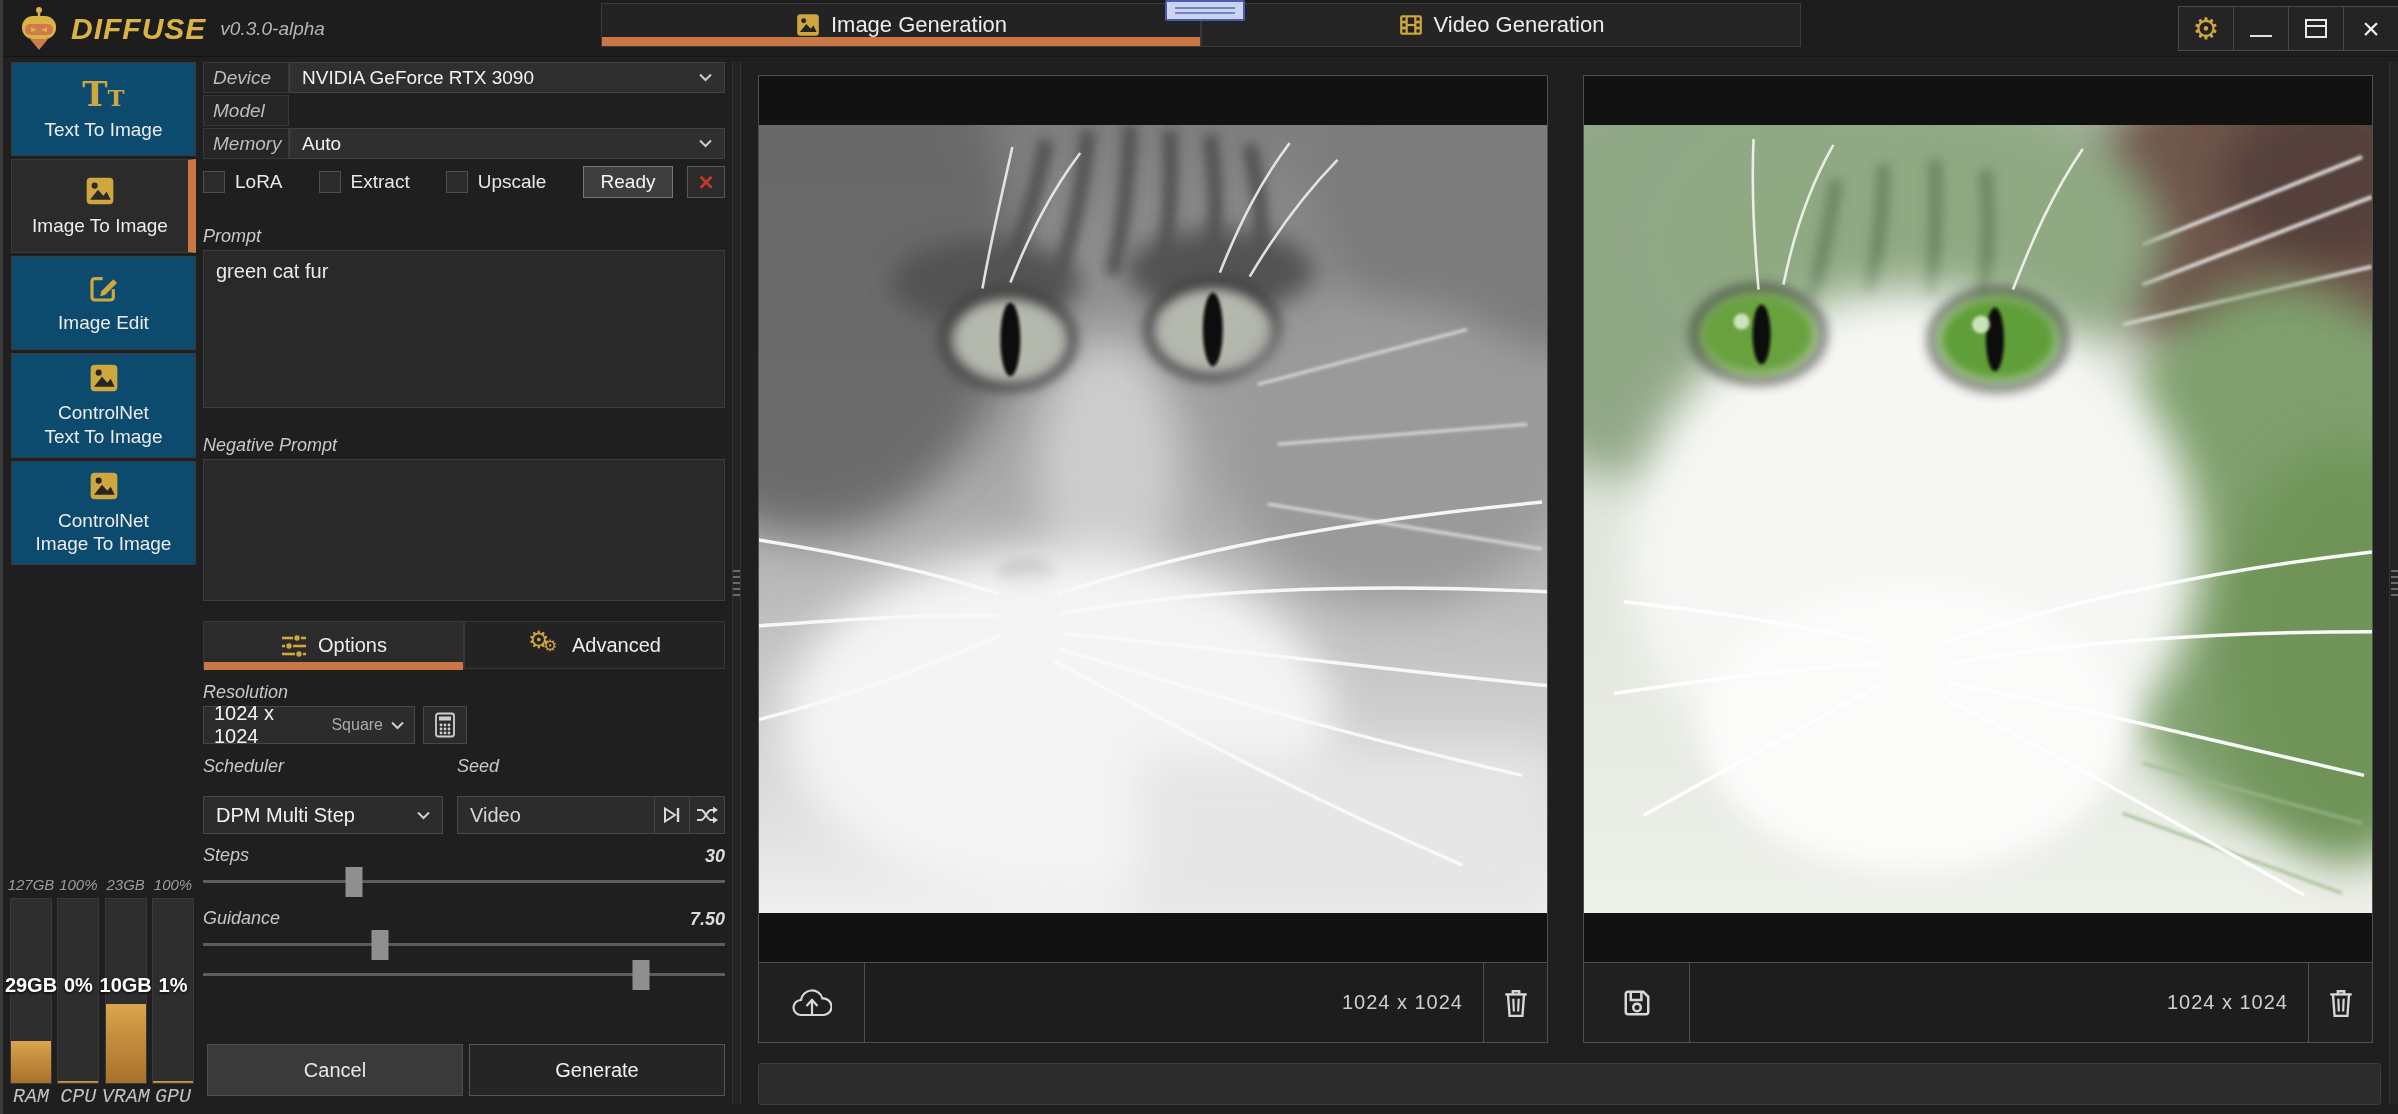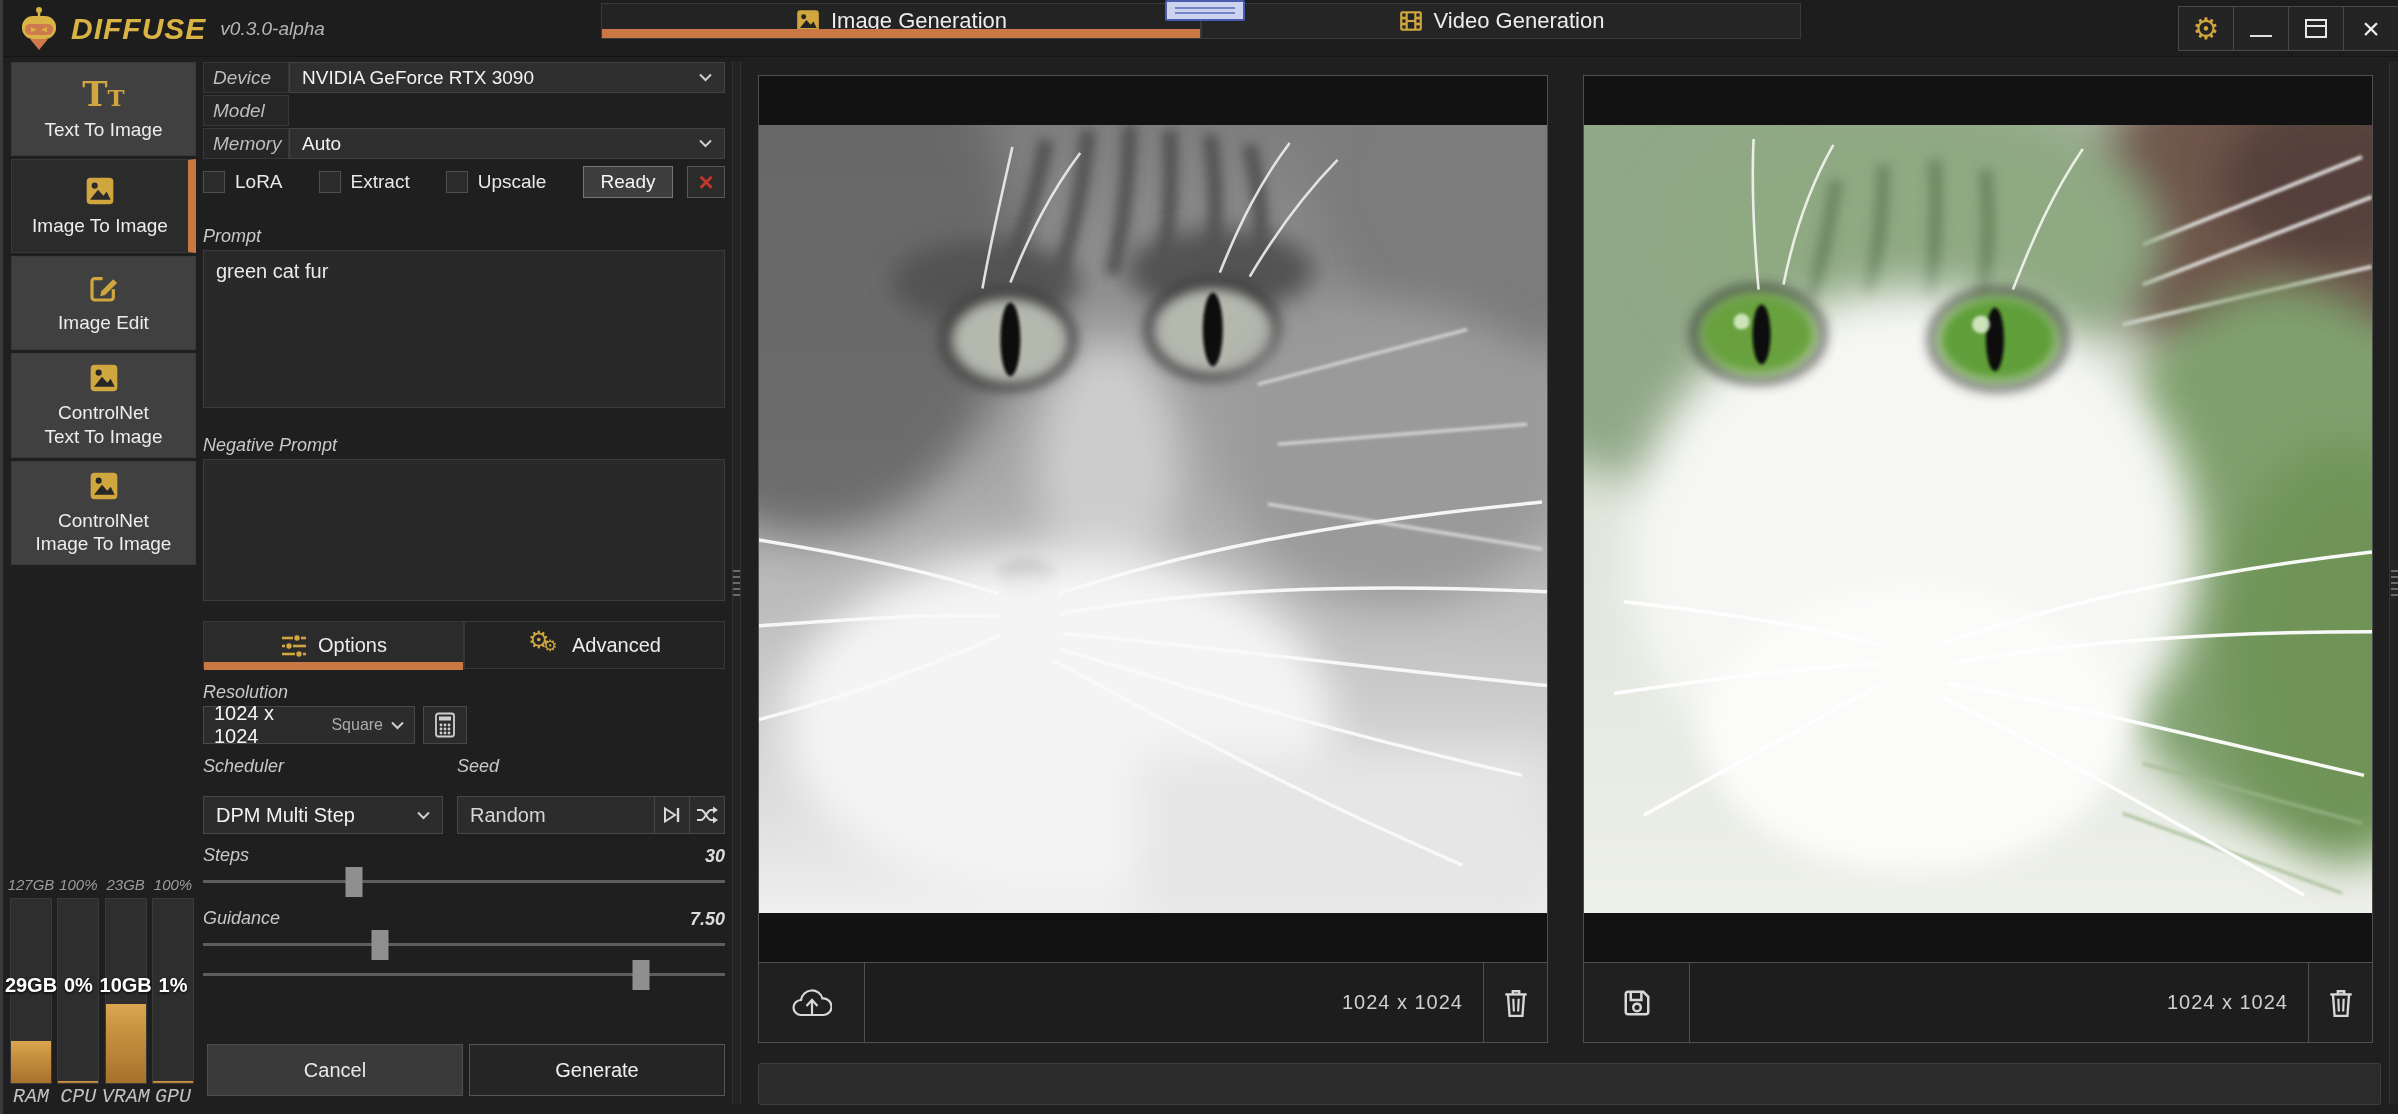--- a/index.html
+++ b/index.html
@@ -8,37 +8,37 @@
     width:2398px; height:1114px; position:relative; overflow:hidden;
     font-family:"Liberation Sans", sans-serif; color:#e8e8e8;
     background:#1f1f1f; border-left:3px solid #3a3a3a;
   }
 
   
   .titlebar { position:absolute; left:0; top:0; width:2398px; height:57px; background:#1d1d1d; border-bottom:1px solid #151515; }
   .logo-wrap { position:absolute; left:14px; top:6px; display:flex; align-items:center; gap:10px; }
   .logo-text { font-size:30px; font-weight:bold; font-style:italic; color:#d9b445; letter-spacing:1px; }
   .logo-version { font-size:19px; font-style:italic; color:#b5b5b5; margin-left:4px; }
-  .main-tabs { position:absolute; left:598px; top:3px; width:1200px; height:36px; display:flex;border-radius:17px; }
+  .main-tabs { position:absolute; left:598px; top:3px; width:1200px; height:44px; display:flex;border-radius:17px; }
   .main-tab { width:600px; height:100%; background:#252525; border:1px solid #3a3a3a; display:flex; align-items:center; justify-content:center; gap:10px; font-size:22px; color:#ececec; position:relative; }
   .main-tab.active { background:#232323; }
   .main-tab.active::after { content:""; position:absolute; left:0; right:0; bottom:0; height:9px; background:#c97845; }
   .drag-handle { position:absolute; left:1162px; top:0; width:80px; height:21px; background:#ccd3ee; border:2px solid #4a5cae; border-radius:2px; display:flex; flex-direction:column; justify-content:center; gap:3px; padding:0 8px; }
   .drag-handle i { display:block; height:2px; background:#7584c4; }
   .win-buttons { position:absolute; right:2px; top:6px; display:flex; }
   .win-btn { width:56px; height:45px; background:#242424; border:1px solid #4a4a4a; margin-left:-1px; display:flex; align-items:center; justify-content:center; color:#d8d8d8; }
   .gear-glyph { font-size:30px; color:#d0a63e; font-style:normal; line-height:1; }
   .min-bar { width:22px; height:2px; background:#e0e0e0; margin-top:14px; }
   .max-box { width:22px; height:19px; border:2px solid #e8e8e8; position:relative; }
   .max-box::after { content:""; position:absolute; left:0; right:0; top:4px; height:2px; background:#e8e8e8; }
   .close-x { font-size:30px; color:#f0f0f0; line-height:1; }
 
   
   .rail { position:absolute; left:8px; top:62px; width:185px; display:flex; flex-direction:column; gap:3px; }
-  .rail-item { background:#404040; border:1px solid #3a3a3a; min-height:94px; display:flex; flex-direction:column; align-items:center; justify-content:center; gap:7px; padding:8px 4px; }
+  .rail-item { background:#0c4a6e; border:1px solid #3a3a3a; min-height:94px; display:flex; flex-direction:column; align-items:center; justify-content:center; gap:7px; padding:8px 4px; }
   .rail-item.active { background:#2b2b2b; border-right:8px solid #c97845; }
   .rail-label { font-size:19px; color:#ececec; text-align:center; white-space:pre-line; line-height:1.25; }
   .tt-icon { color:#d0a63e; font-family:"DejaVu Serif", serif; font-weight:bold; line-height:1; }
   .tt-icon b { font-size:34px; } .tt-icon small { font-size:23px; }
 
   
   .meters { position:absolute; left:6px; top:876px; width:186px; height:232px; display:flex; justify-content:space-between; }
   .meter-col { width:44px; display:flex; flex-direction:column; align-items:center; }
   .meter-max { font-size:15px; font-style:italic; color:#9c9c9c; white-space:nowrap; height:20px; }
   .meter-bar { position:relative; width:42px; flex:1; background:#2e2e2e; border:1px solid #3a3a3a; margin-top:2px; }
@@ -379,21 +379,21 @@
   <div class="ss-row">
     <div class="sched-select">
       <span>DPM Multi Step</span>
       <span class="chev icon" style="margin-left:auto;">
           <svg width="13" height="9" viewBox="0 0 13 9">
             <polyline points="1,1.5 6.5,7 12,1.5" fill="none" stroke="#cfcfcf" stroke-width="2"></polyline>
           </svg>
         </span>
     </div>
     <div class="seed-wrap">
-      <div class="seed-input">Random</div>
+      <div class="seed-input">Video</div>
       <div class="seed-btn">
         <span class="icon">
           <svg width="20" height="20" viewBox="0 0 20 20">
               <polygon points="3,3.5 13,10 3,16.5" fill="none" stroke="#d8d8d8" stroke-width="2"></polygon>
               <line x1="16" y1="3" x2="16" y2="17" stroke="#d8d8d8" stroke-width="2.4"></line>
             </svg>
         </span>
       </div>
       <div class="seed-btn">
         <span class="icon">

